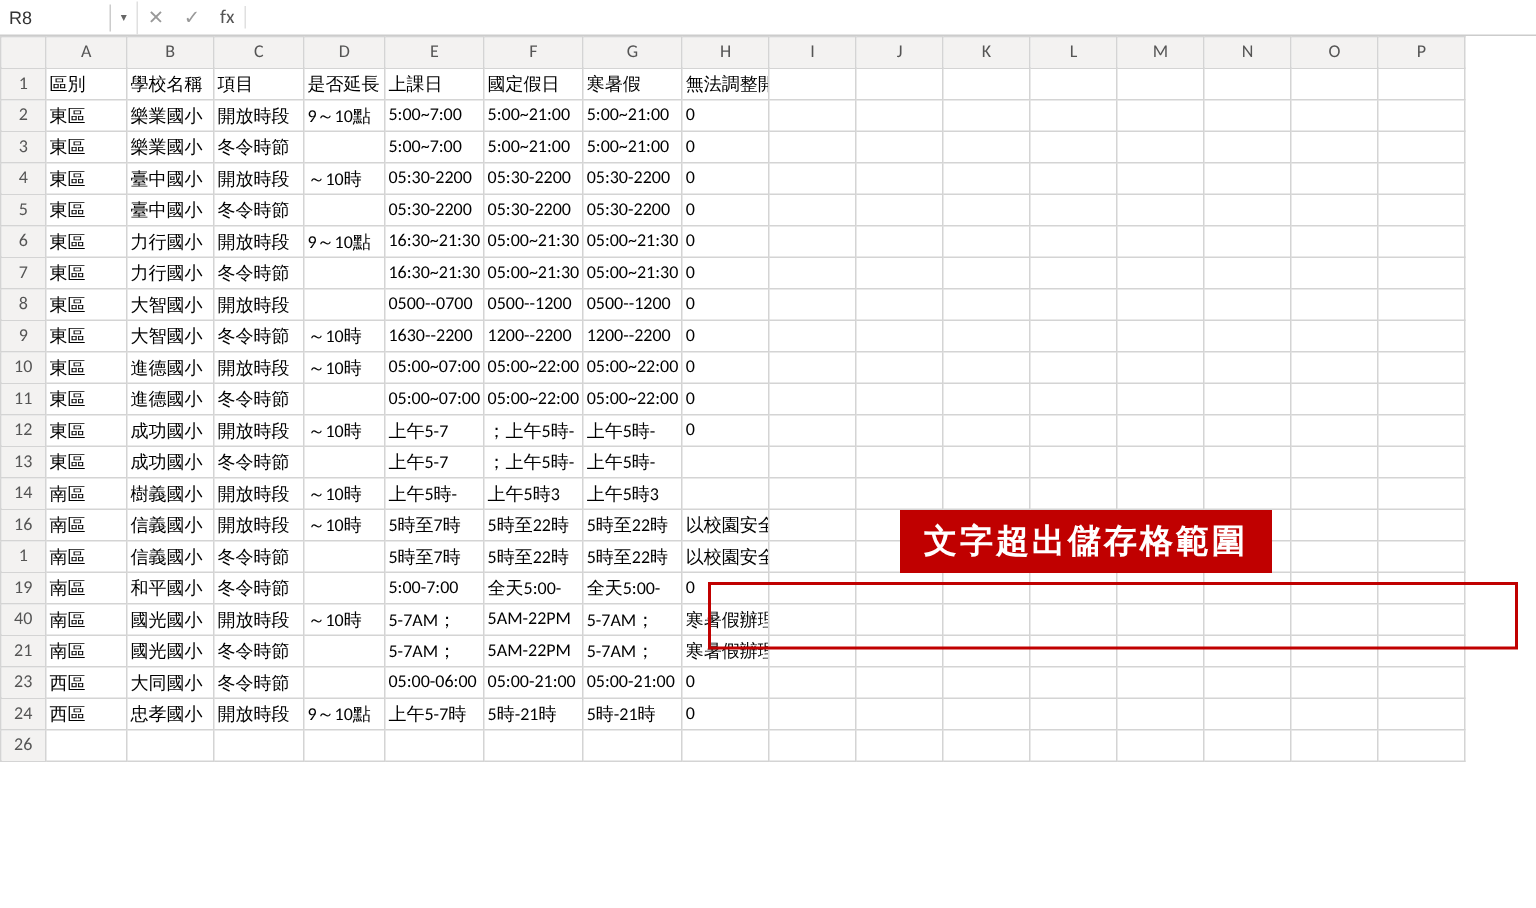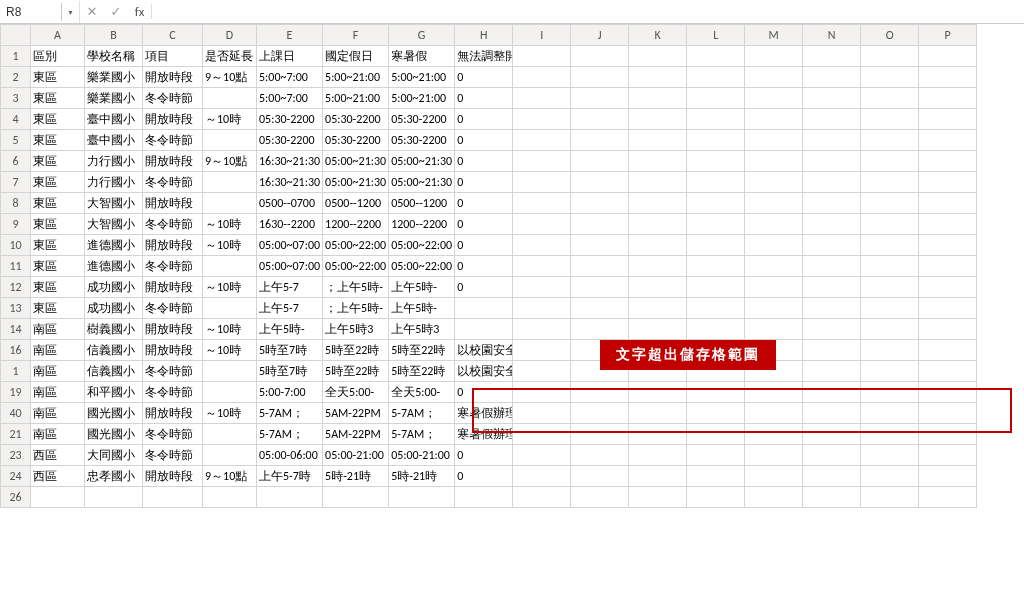--- a/index.html
+++ b/index.html
@@ -12,21 +12,21 @@
     height: 605px;
   }
   .formula-bar {
     display: flex;
     align-items: center;
     border-bottom: 1px solid #ccc;
     height: 24px;
     background: #fff;
   }
   .name-box {
-    width: 62px;
+    width: 74px;
     border: none;
     border-right: 1px solid #ccc;
     padding: 2px 6px;
     font-size: 12px;
     outline: none;
     color: #333;
     background: #fff;
   }
   .nb-dd {
     width: 18px;
@@ -125,21 +125,21 @@
     left: 2px;
     top: 2px;
     white-space: nowrap;
     z-index: 1;
   }
   .active-row th { background: #d5d5d5; font-weight: bold; color:#111;}
   .callout {
     position: absolute;
     background: #c00000;
     color: #fff;
-    font-size: 14px;
+    font-size: 22px;
     font-weight: bold;
     padding: 6px 16px;
     letter-spacing: 2px;
     z-index: 10;
     font-family: Liberation Serif, serif;
   }
   .redbox {
     position: absolute;
     border: 2px solid #c00000;
     z-index: 9;

